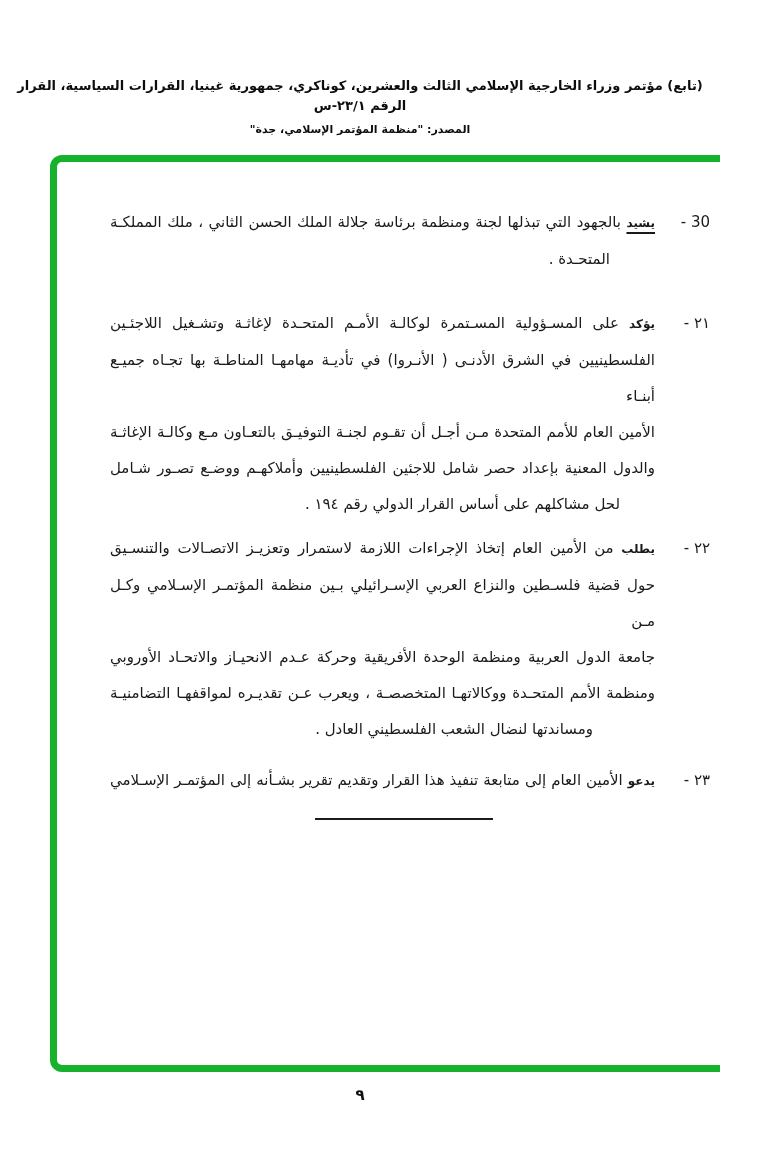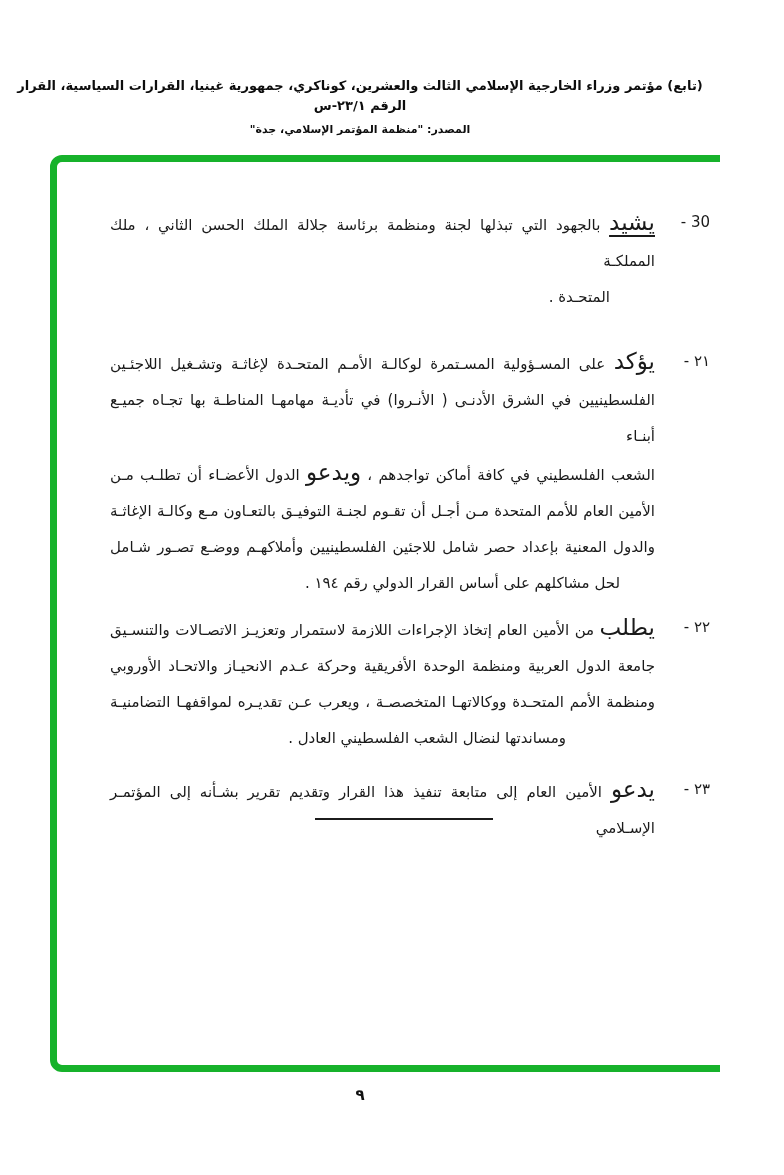--- a/index.html
+++ b/index.html
@@ -44,21 +44,21 @@
   .item { position: relative; padding-right: 55px; }
   .item .num {
     position: absolute;
     right: 0; top: 0;
     direction: rtl;
     line-height: 36px;
     white-space: nowrap;
   }
   .line { text-align: justify; text-align-last: justify; }
   .line.last { text-align: right; text-align-last: right; }
-  .lead { font-weight: normal; font-size: 23px; }
+  .lead { font-weight: bold; font-size: 12px; }
   .lead.u {
     text-decoration: underline;
     text-decoration-thickness: 2px;
     text-underline-offset: 5px;
   }
   .rule {
     position: absolute;
     left: 258px; top: 656px;
     width: 178px; height: 2px;
     background: #1c1c1c;
@@ -88,32 +88,32 @@
       <div class="item" style="margin-bottom:28px">
         <span class="num">30 -</span>
         <div class="line"><span class="lead u">يشيد</span><span> بالجهود التي تبذلها لجنة ومنظمة برئاسة جلالة الملك الحسن الثاني ، ملك المملكـة</span></div>
         <div class="line last" style="margin-right:45px">المتحـدة .</div>
       </div>
 
       <div class="item" style="margin-bottom:8px">
         <span class="num">٢١ -</span>
         <div class="line"><span class="lead">يؤكد</span><span> على المسـؤولية المسـتمرة لوكالـة الأمـم المتحـدة لإغاثـة وتشـغيل اللاجئـين</span></div>
         <div class="line">الفلسطينيين في الشرق الأدنـى ( الأنـروا) في تأديـة مهامهـا المناطـة بها تجـاه جميـع أبنـاء</div>
-        <div class="line"><span>الشعب الفلسطيني في كافة أماكن تواجدهم ، </span><span class="lead">ويدعو</span><span> الدول الأعضـاء أن تطلـب مـن</span></div>
         <div class="line">الأمين العام للأمم المتحدة مـن أجـل أن تقـوم لجنـة التوفيـق بالتعـاون مـع وكالـة الإغاثـة</div>
         <div class="line">والدول المعنية بإعداد حصر شامل للاجئين الفلسطينيين وأملاكهـم ووضـع تصـور شـامل</div>
         <div class="line last" style="margin-right:35px">لحل مشاكلهم على أساس القرار الدولي رقم ١٩٤ .</div>
       </div>
 
       <div class="item" style="margin-bottom:15px">
         <span class="num">٢٢ -</span>
         <div class="line"><span class="lead">يطلب</span><span> من الأمين العام إتخاذ الإجراءات اللازمة لاستمرار وتعزيـز الاتصـالات والتنسـيق</span></div>
+        <div class="line">حول قضية فلسـطين والنزاع العربي الإسـرائيلي بـين منظمة المؤتمـر الإسـلامي وكـل مـن</div>
         <div class="line">جامعة الدول العربية ومنظمة الوحدة الأفريقية وحركة عـدم الانحيـاز والاتحـاد الأوروبي</div>
         <div class="line">ومنظمة الأمم المتحـدة ووكالاتهـا المتخصصـة ، ويعرب عـن تقديـره لمواقفهـا التضامنيـة</div>
-        <div class="line last" style="margin-right:89px">ومساندتها لنضال الشعب الفلسطيني العادل .</div>
+        <div class="line last" style="margin-right:62px">ومساندتها لنضال الشعب الفلسطيني العادل .</div>
       </div>
 
       <div class="item">
         <span class="num">٢٣ -</span>
         <div class="line"><span class="lead">يدعو</span><span> الأمين العام إلى متابعة تنفيذ هذا القرار وتقديم تقرير بشـأنه إلى المؤتمـر الإسـلامي</span></div>
       </div>
 
     </div>
     <div class="rule"></div>
   </div>

